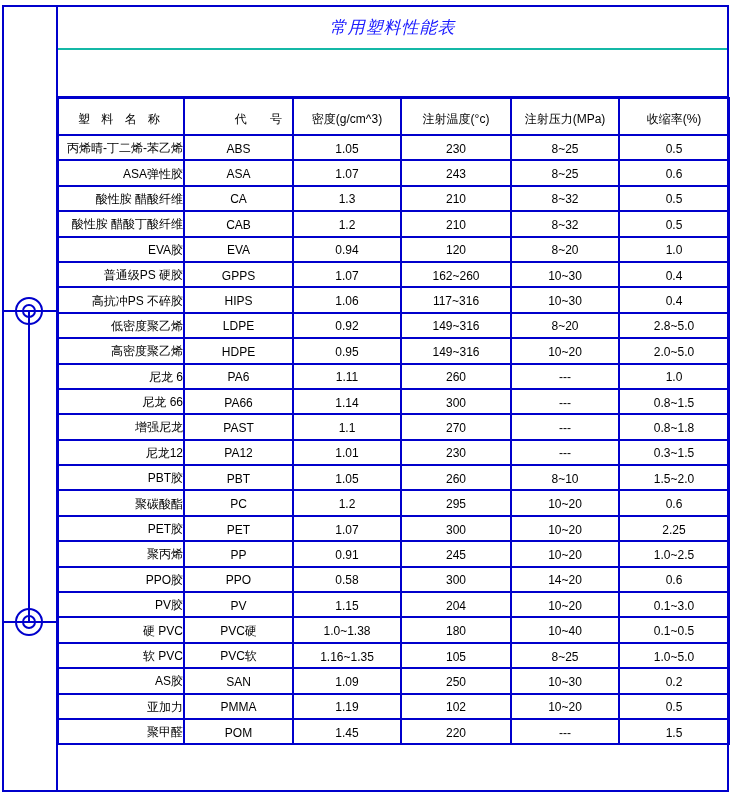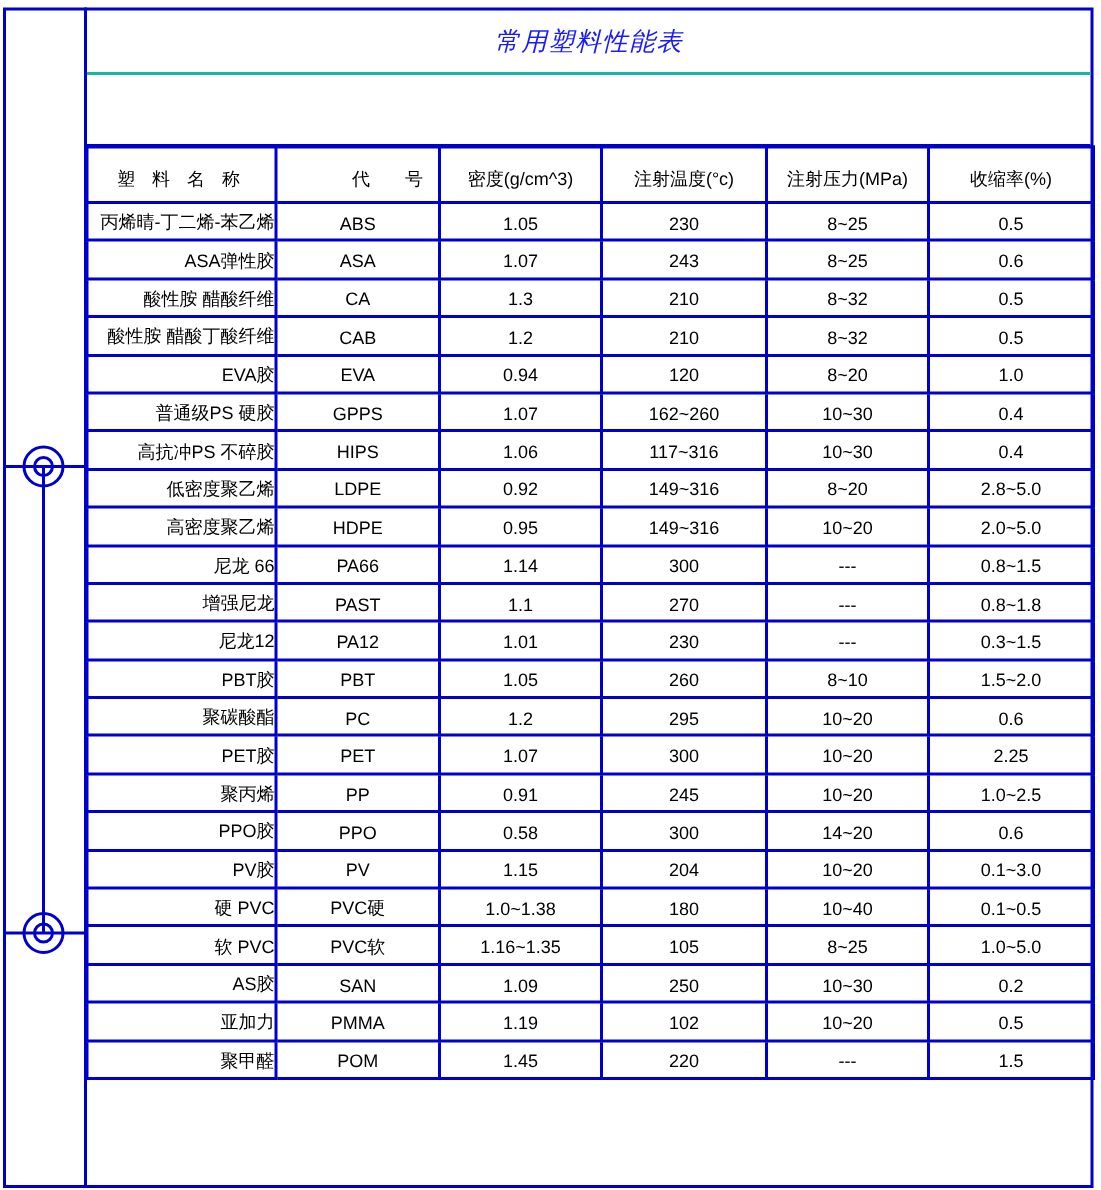--- a/index.html
+++ b/index.html
@@ -227,20 +227,28 @@
       </tr>
       <tr>
         <td class="name-cell">高密度聚乙烯</td>
         <td class="code-cell">HDPE</td>
         <td class="center-cell">0.95</td>
         <td class="center-cell">149~316</td>
         <td class="center-cell">10~20</td>
         <td class="center-cell">2.0~5.0</td>
       </tr>
       <tr>
+        <td class="name-cell">尼龙 6</td>
+        <td class="code-cell">PA6</td>
+        <td class="center-cell">1.11</td>
+        <td class="center-cell">260</td>
+        <td class="center-cell">---</td>
+        <td class="center-cell">1.0</td>
+      </tr>
+      <tr>
         <td class="name-cell">尼龙 66</td>
         <td class="code-cell">PA66</td>
         <td class="center-cell">1.14</td>
         <td class="center-cell">300</td>
         <td class="center-cell">---</td>
         <td class="center-cell">0.8~1.5</td>
       </tr>
       <tr>
         <td class="name-cell">增强尼龙</td>
         <td class="code-cell">PAST</td>

